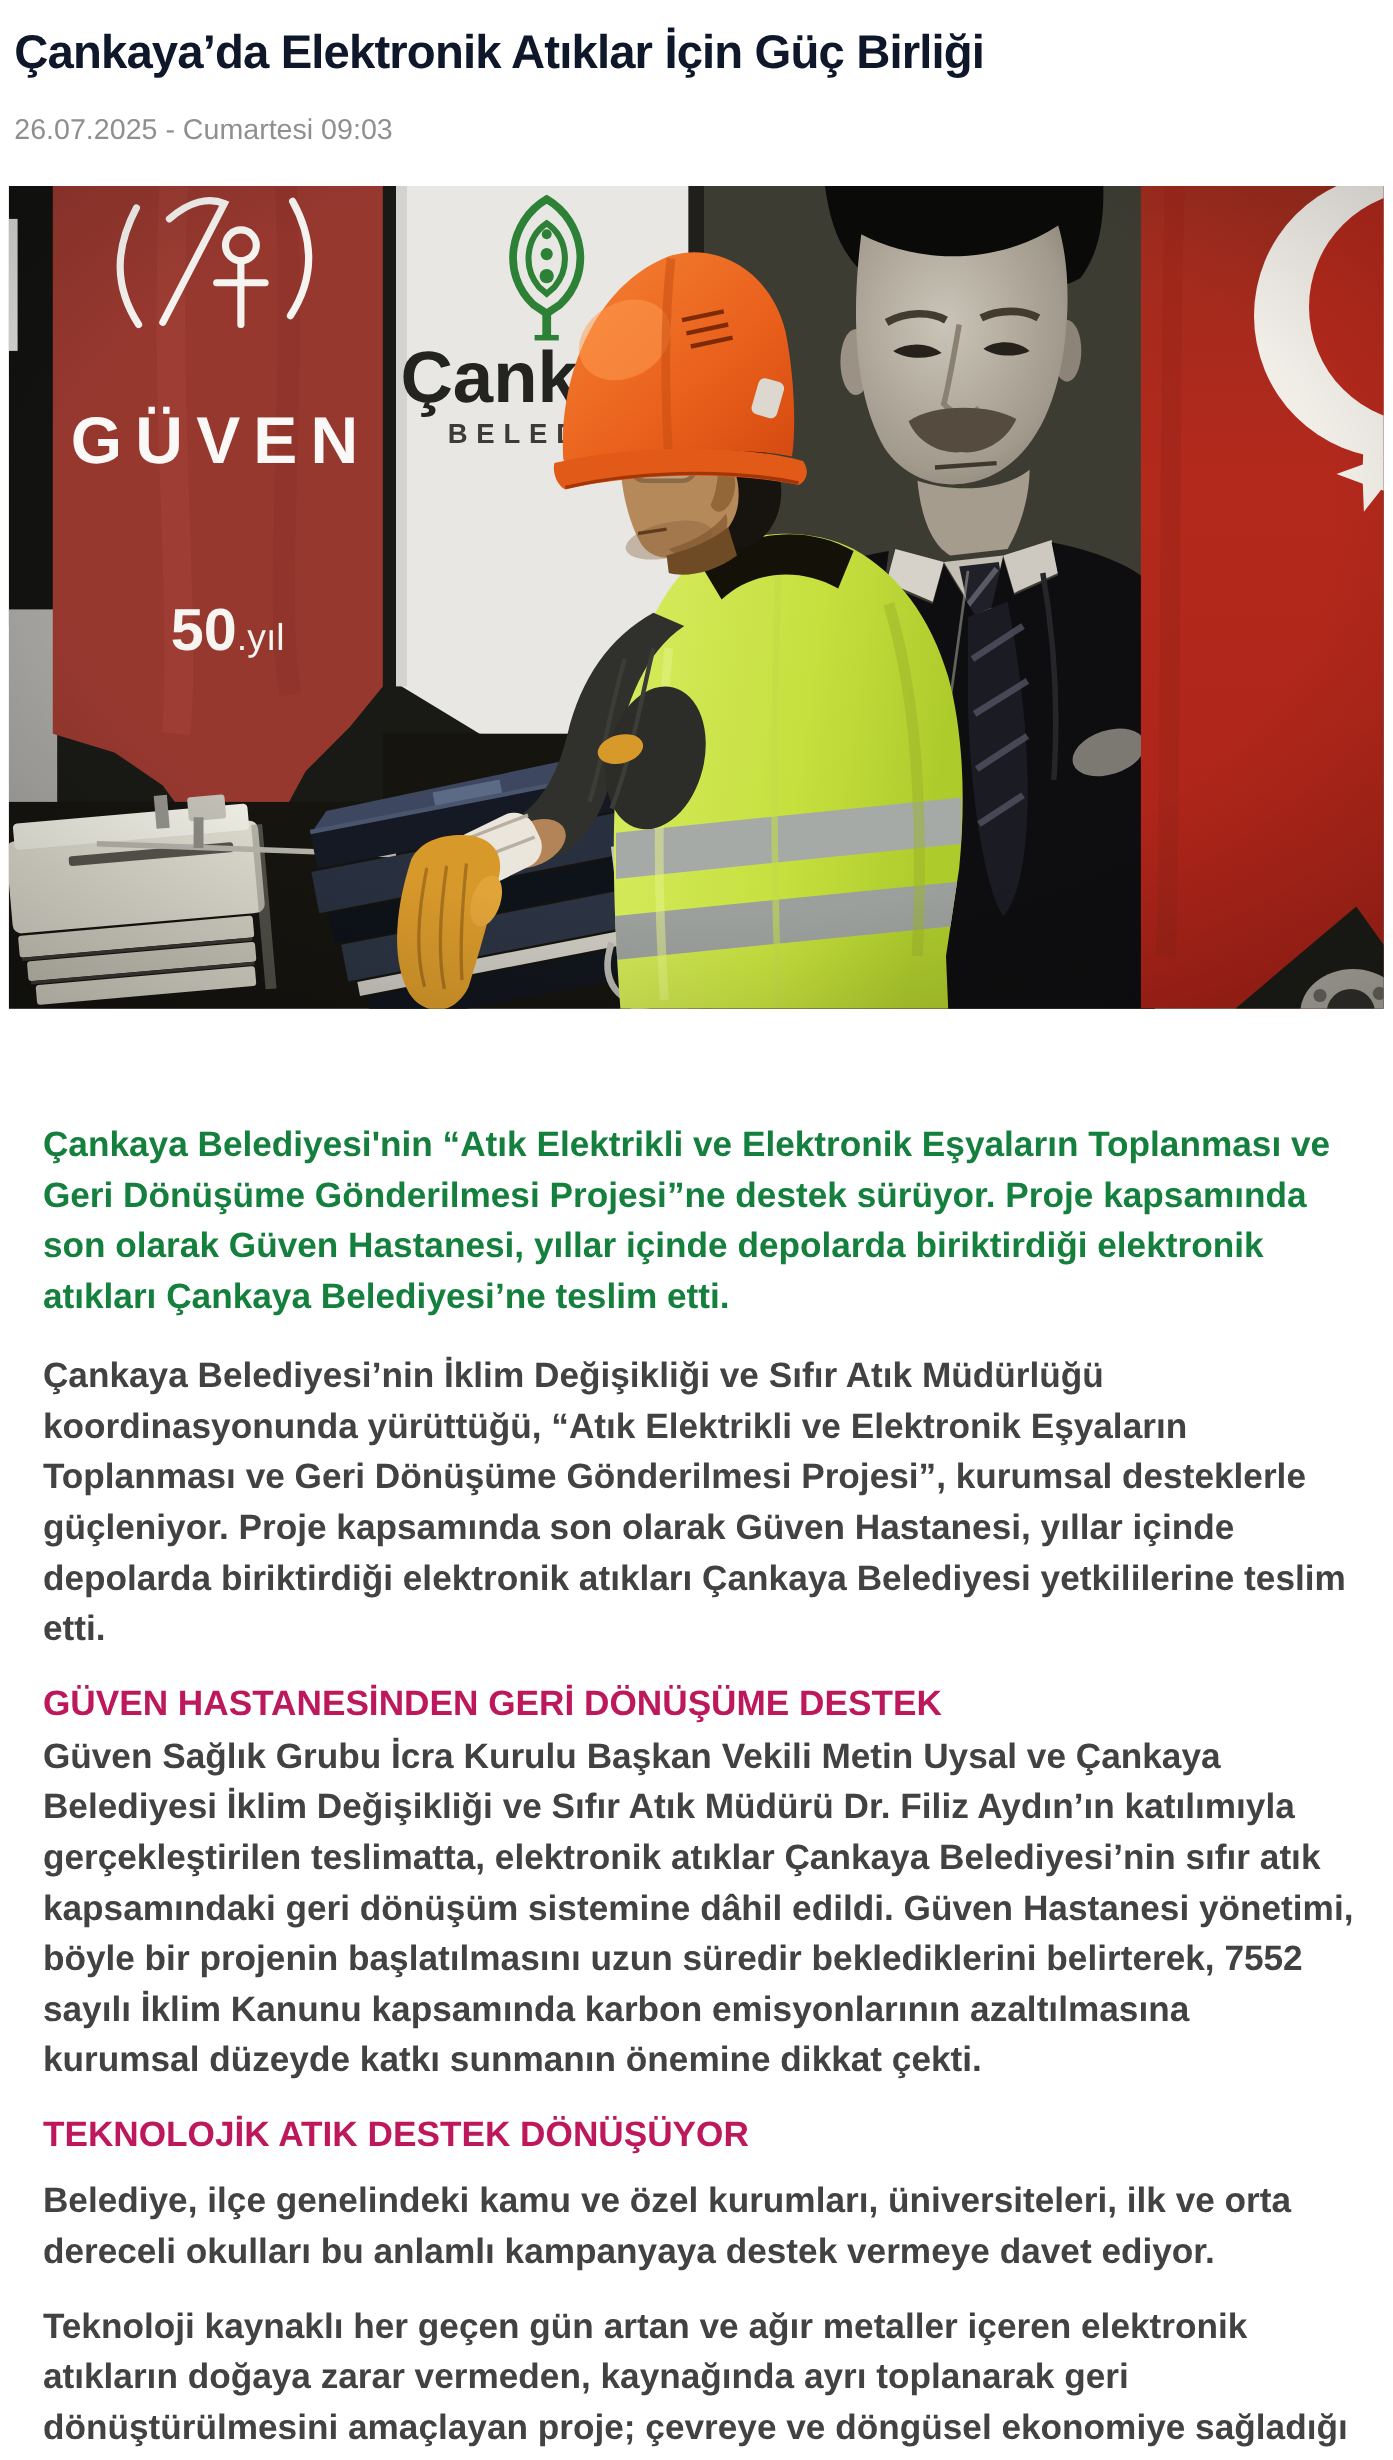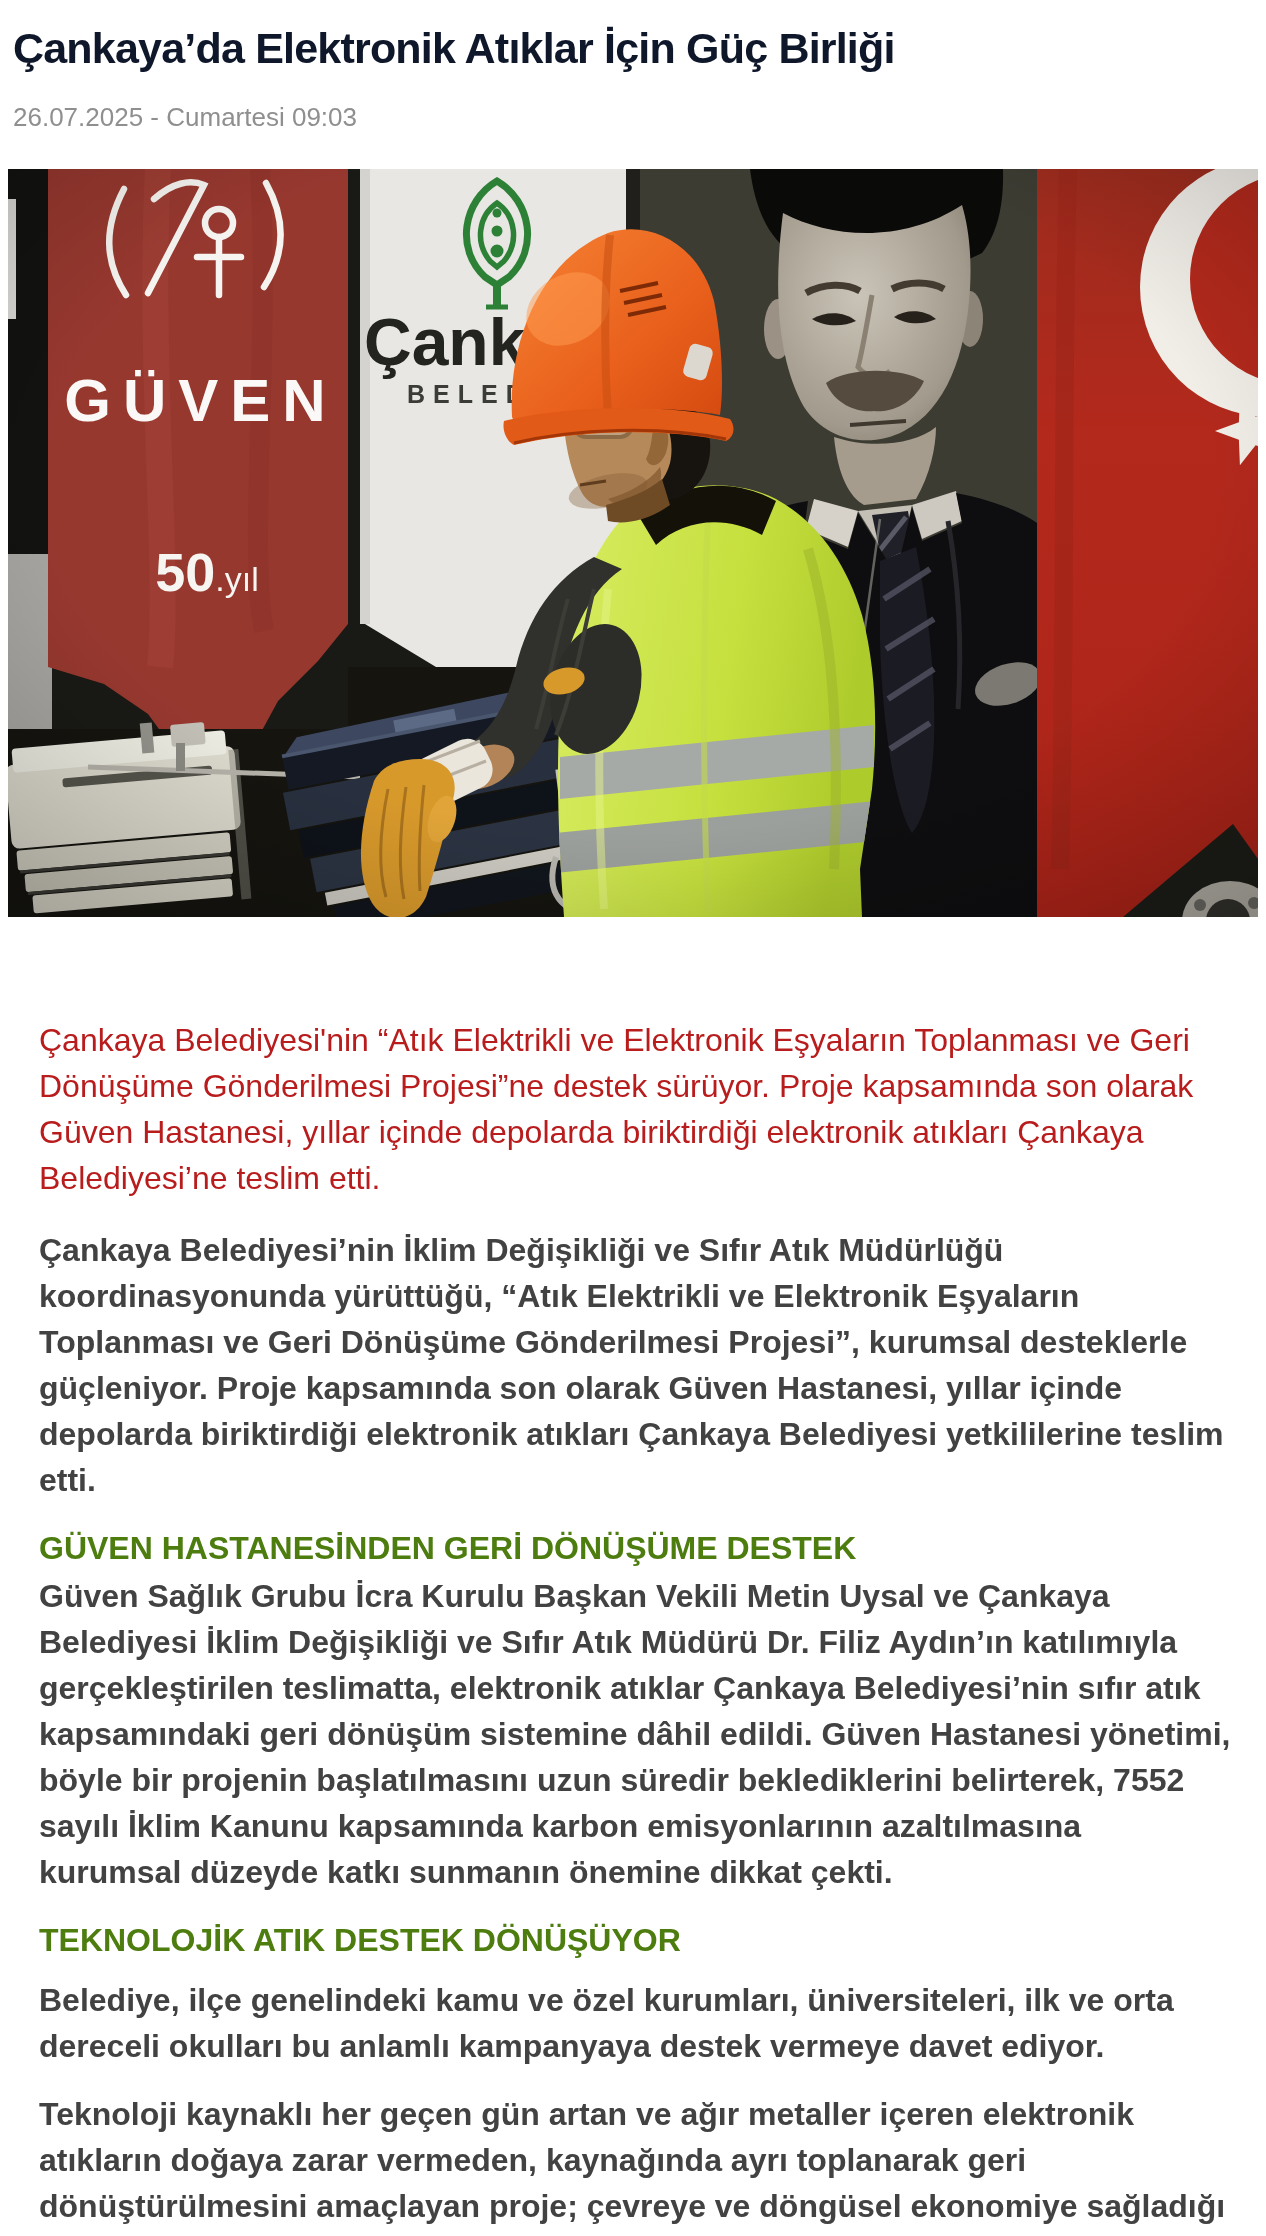--- a/index.html
+++ b/index.html
@@ -4,22 +4,22 @@
 <style>
   html,body{margin:0;padding:0;background:#ffffff;}
   body{width:1266px;height:2236px;overflow:hidden;font-family:"Liberation Sans",sans-serif;}
   .page{width:1266px;}
   .headline{margin:24px 12px 0 13px;font-size:43px;line-height:1.12;font-weight:700;letter-spacing:-0.8px;color:#0f172a;}
   .date-line{margin:30px 0 0 13px;font-size:26px;color:#8f8f8f;}
   .photo-wrap{margin:36px 0 0 8px;width:1250px;height:748px;line-height:0;}
   .photo-wrap svg{display:block;}
   .article{margin:100px 20px 0 39px;width:1192px;font-size:32px;line-height:46px;color:#424242;}
   .article p{margin:0 0 22px 0;font-weight:bold;}
-  .article p.lede{font-weight:400;color:#b91c1c;margin-bottom:26px;}
-  .article h2{font-size:32px;line-height:46px;color:#4d7c0f;margin:0;}
+  .article p.lede{font-weight:700;color:#15803d;margin-bottom:26px;}
+  .article h2{font-size:32px;line-height:46px;color:#be185d;margin:0;}
   .article h2.h-tight{margin:4px 0 2px 0;}
   .article h2.h-loose{margin:22px 0 14px 0;}
   .svg-label{font-family:"Liberation Sans",sans-serif;}
 </style>
 </head>
 <body>
 
 <div class="page">
 
   <h1 class="headline">Çankaya’da Elektronik Atıklar İçin Güç Birliği</h1>

